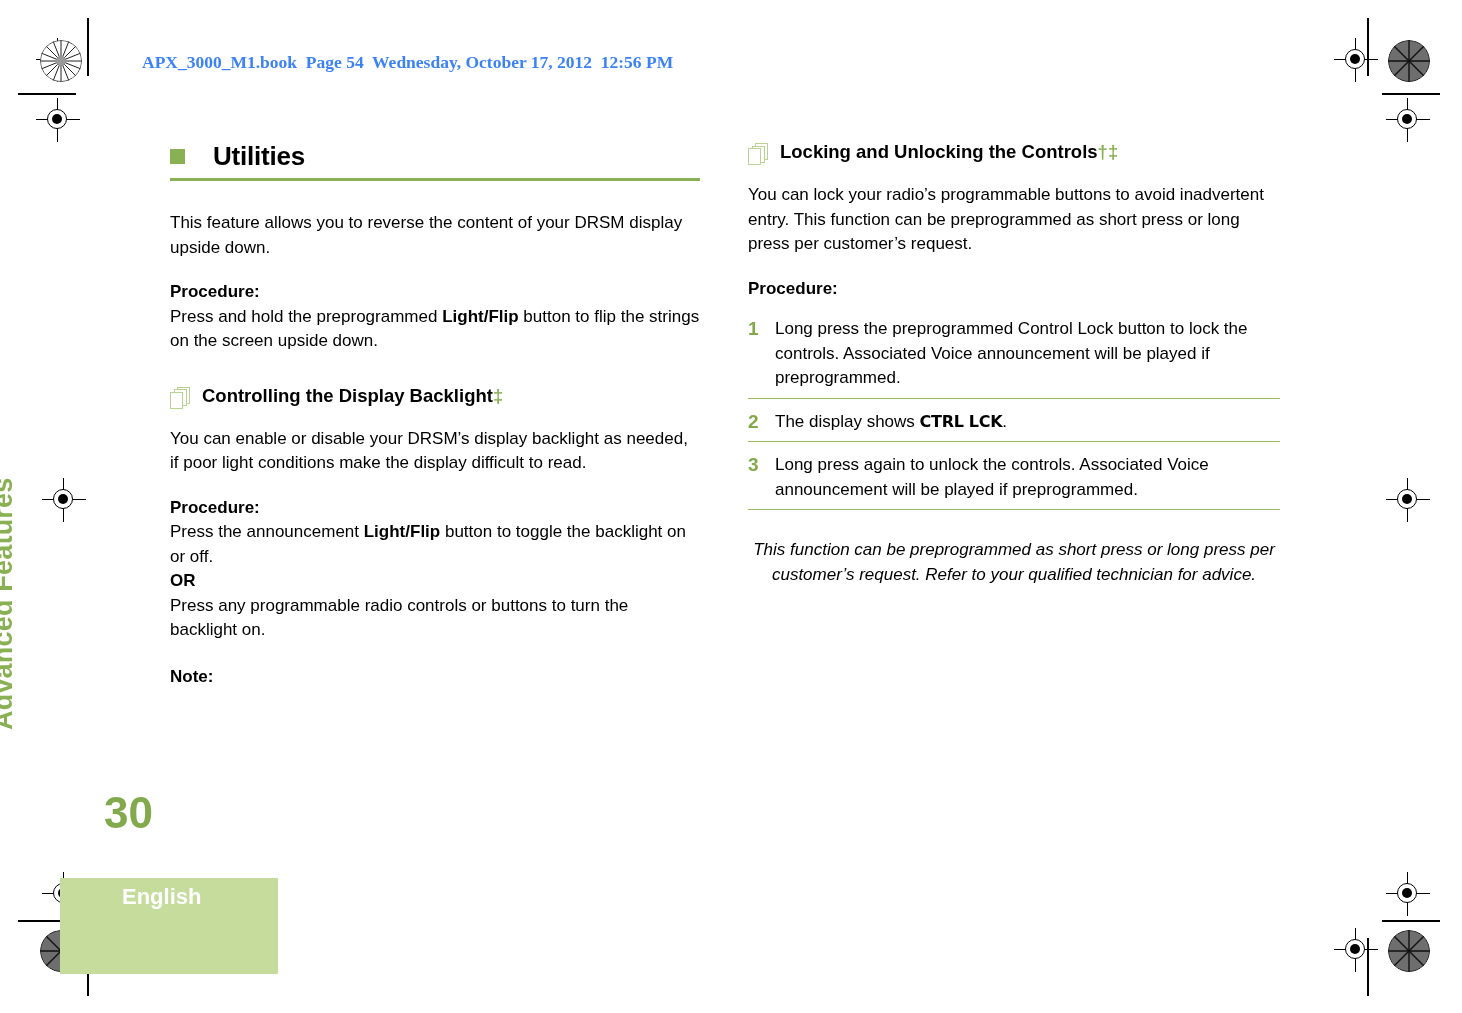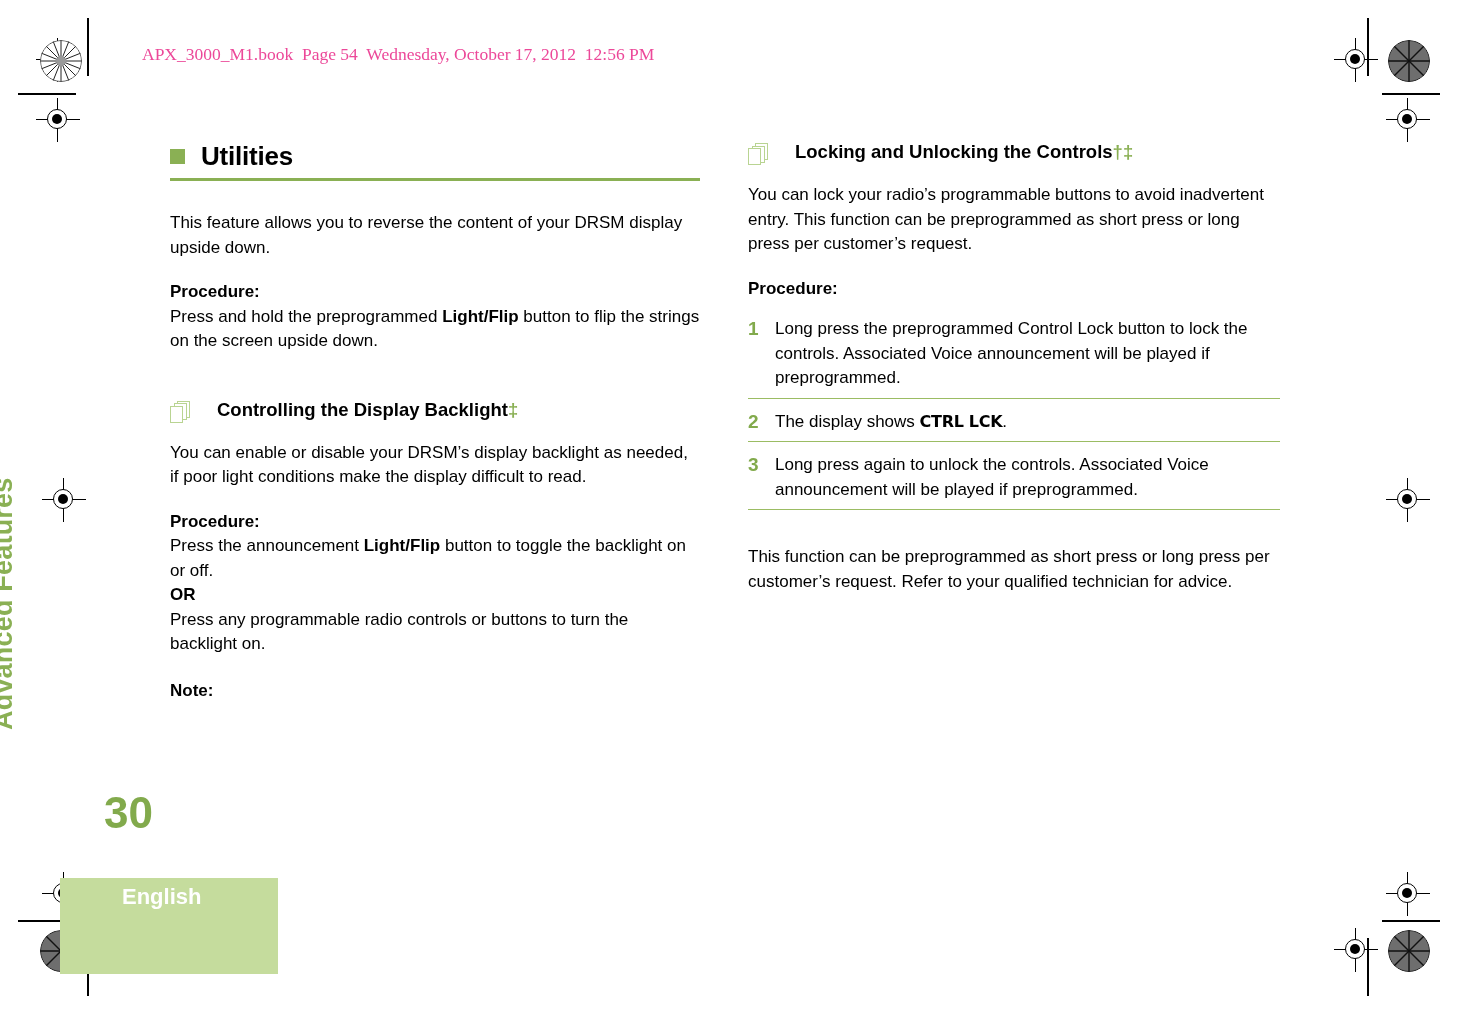--- a/index.html
+++ b/index.html
@@ -59,25 +59,26 @@
     width: 42px;
     height: 42px;
     border-radius: 50%;
     overflow: hidden;
   }
 
   
   .doc-header {
     position: absolute;
     left: 142px;
-    top: 44px;
+    top: 52px;
     font-family: "Liberation Serif", serif;
     font-size: 17.5px;
-    color: #ec4899;
+    color: #3b82f6;
     white-space: pre;
+    font-weight: bold;
   }
 
   
   .side-tab {
     position: absolute;
     left: -12px;
     top: 470px;
     width: 340px;
     transform: rotate(-90deg);
     transform-origin: 130px 130px;
@@ -121,21 +122,21 @@
     font-size: 17px;
     line-height: 24.5px;
   }
   .col-left  { left: 170px; width: 530px; }
   .col-right { left: 748px; width: 532px; }
 
   
   .chapter-title-row {
     display: flex;
     align-items: center;
-    gap: 16px;
+    gap: 28px;
     margin-top: 4px;
   }
   .chapter-bullet {
     width: 15px;
     height: 15px;
     background: #8ab054;
     flex: none;
   }
   .chapter-title {
     font-size: 26px;
@@ -146,21 +147,21 @@
     height: 3.5px;
     background: #8ab054;
     margin-top: 9px;
     margin-bottom: 30px;
   }
 
   
   .section-head {
     display: flex;
     align-items: flex-start;
-    gap: 25px;
+    gap: 10px;
   }
   .pages-icon {
     position: relative;
     width: 22px;
     height: 24px;
     flex: none;
     margin-top: 3px;
   }
   .pages-icon i {
     position: absolute;
@@ -179,22 +180,24 @@
     font-weight: bold;
     line-height: 24px;
   }
   .dagger { color: #8ab054; font-weight: bold; }
 
   p { margin: 0; }
   .para { margin-top: 16px; }
   .tight { margin-top: 0; }
   .bold { font-weight: bold; }
   .italic-note {
-    margin-top: 35px;
+    font-style: italic;
+    margin-top: 28px;
     line-height: 24.5px;
+    text-align: center;
   }
   .label-proc {
     font-weight: bold;
     margin-top: 20px;
   }
 
   
   .note-row {
     display: flex;
     margin-top: 22px;
@@ -401,21 +404,21 @@
   <div class="chapter-rule"></div>
 
   <div>
 
     <p class="para">This feature allows you to reverse the content of your DRSM display upside down.</p>
 
     <p class="label-proc">Procedure:</p>
     <p class="tight"><span>Press and hold the preprogrammed </span><span class="bold">Light/Flip</span><span> button to flip the strings on the screen upside down.</span></p>
   </div>
 
-  <div style="margin-top:44px;">
+  <div style="margin-top:30px;">
     <div class="section-head">
       <span class="pages-icon">
           <i></i>
           <i></i>
           <i></i>
         </span>
       <span class="section-title"><span>Controlling the Display Backlight</span><span class="dagger">‡</span></span>
     </div>
 
     <p class="para">You can enable or disable your DRSM’s display backlight as needed, if poor light conditions make the display difficult to read.</p>

